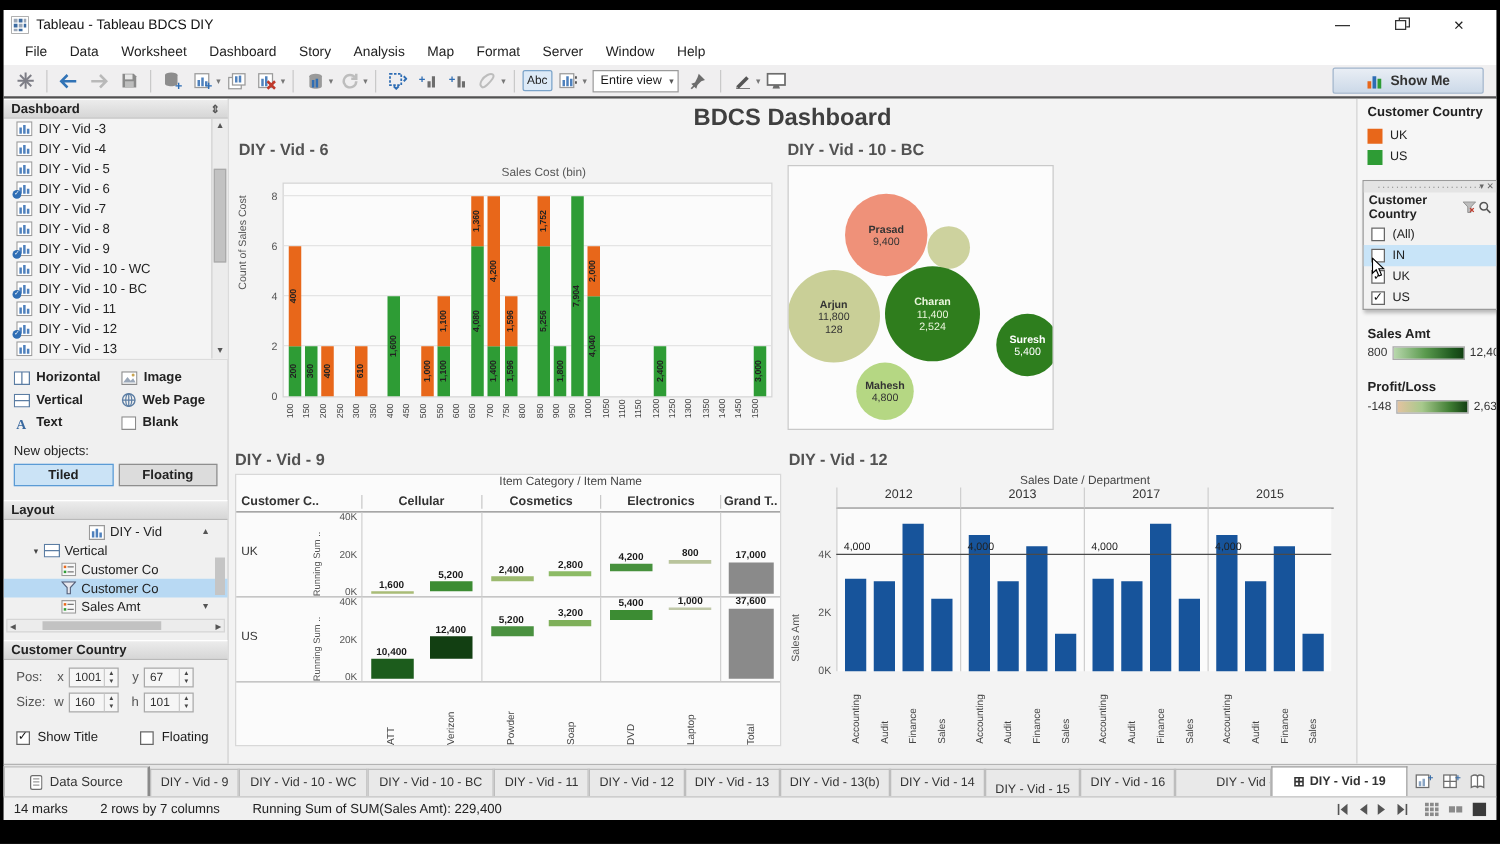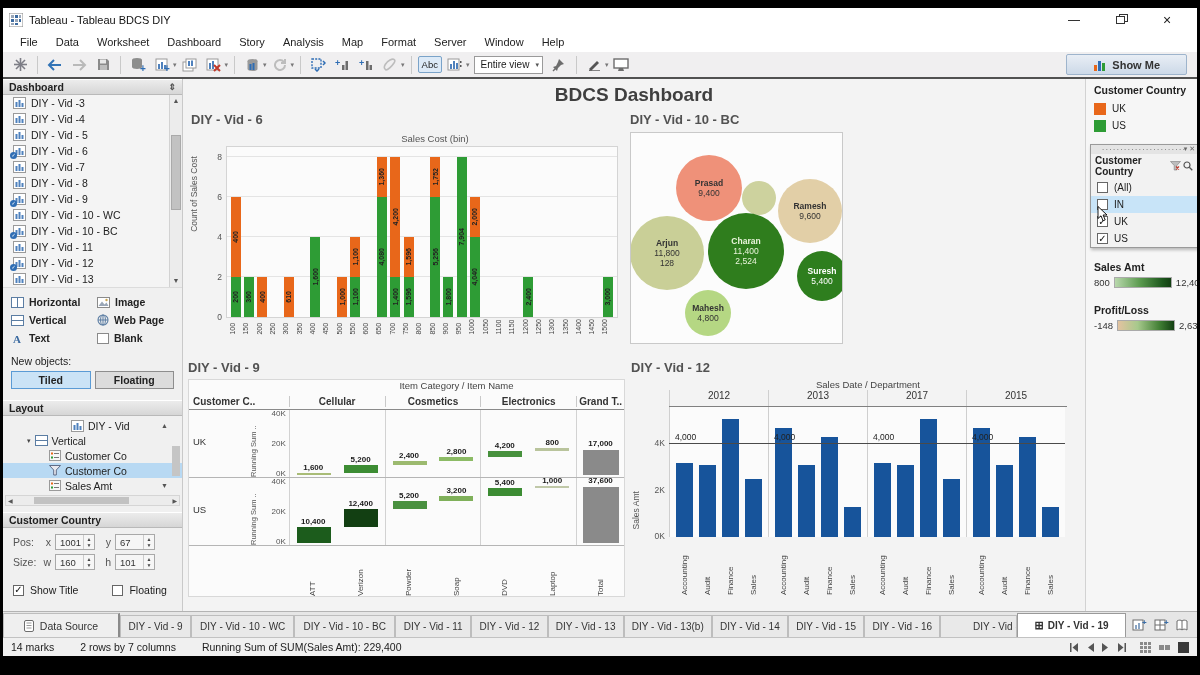--- a/index.html
+++ b/index.html
@@ -894,24 +894,20 @@
       </div>
 
       <div class="z10">
         <div class="zone-title">DIY - Vid - 10 - BC</div>
         <div class="bubble-box">
             <div class="bubble" style="left: 45px; top: 22px; width: 66px; height: 66px; background: rgb(239, 145, 121); color: rgb(51, 51, 51);">
               <b>Prasad</b>
               <span>9,400</span>
             </div>
             <div class="bubble" style="left: 111px; top: 48px; width: 34px; height: 34px; background: rgb(205, 210, 158); color: rgb(51, 51, 51);"></div>
-            <div class="bubble" style="left: 147px; top: 46px; width: 64px; height: 64px; background: rgb(226, 207, 167); color: rgb(51, 51, 51);">
-              <b>Ramesh</b>
-              <span>9,600</span>
-            </div>
             <div class="bubble" style="left: -1px; top: 83px; width: 74px; height: 74px; background: rgb(201, 207, 151); color: rgb(51, 51, 51);">
               <b>Arjun</b>
               <span>11,800</span>
               <span>128</span>
             </div>
             <div class="bubble" style="left: 77px; top: 80px; width: 76px; height: 76px; background: rgb(47, 125, 29); color: rgb(234, 245, 220);">
               <b>Charan</b>
               <span>11,400</span>
               <span>2,524</span>
             </div>
@@ -1255,21 +1251,21 @@
       </div>
       <div class="tab" style="width: 77px;">
         <span>DIY - Vid - 13</span>
       </div>
       <div class="tab" style="width: 89px;">
         <span>DIY - Vid - 13(b)</span>
       </div>
       <div class="tab" style="width: 77px;">
         <span>DIY - Vid - 14</span>
       </div>
-      <div class="tab" style="width: 77px;">
+      <div class="tab" style="width: 77px; align-items: flex-end;">
         <span>DIY - Vid - 15</span>
       </div>
       <div class="tab" style="width: 77px;">
         <span>DIY - Vid - 16</span>
       </div>
       <div class="tab" style="width: 77px; padding-left: 48px;">
         <span>DIY - Vid - 17</span>
       </div>
       <div class="tab active" style="width: 110px;">
         <span style="font-size: 11px;">⊞</span>

